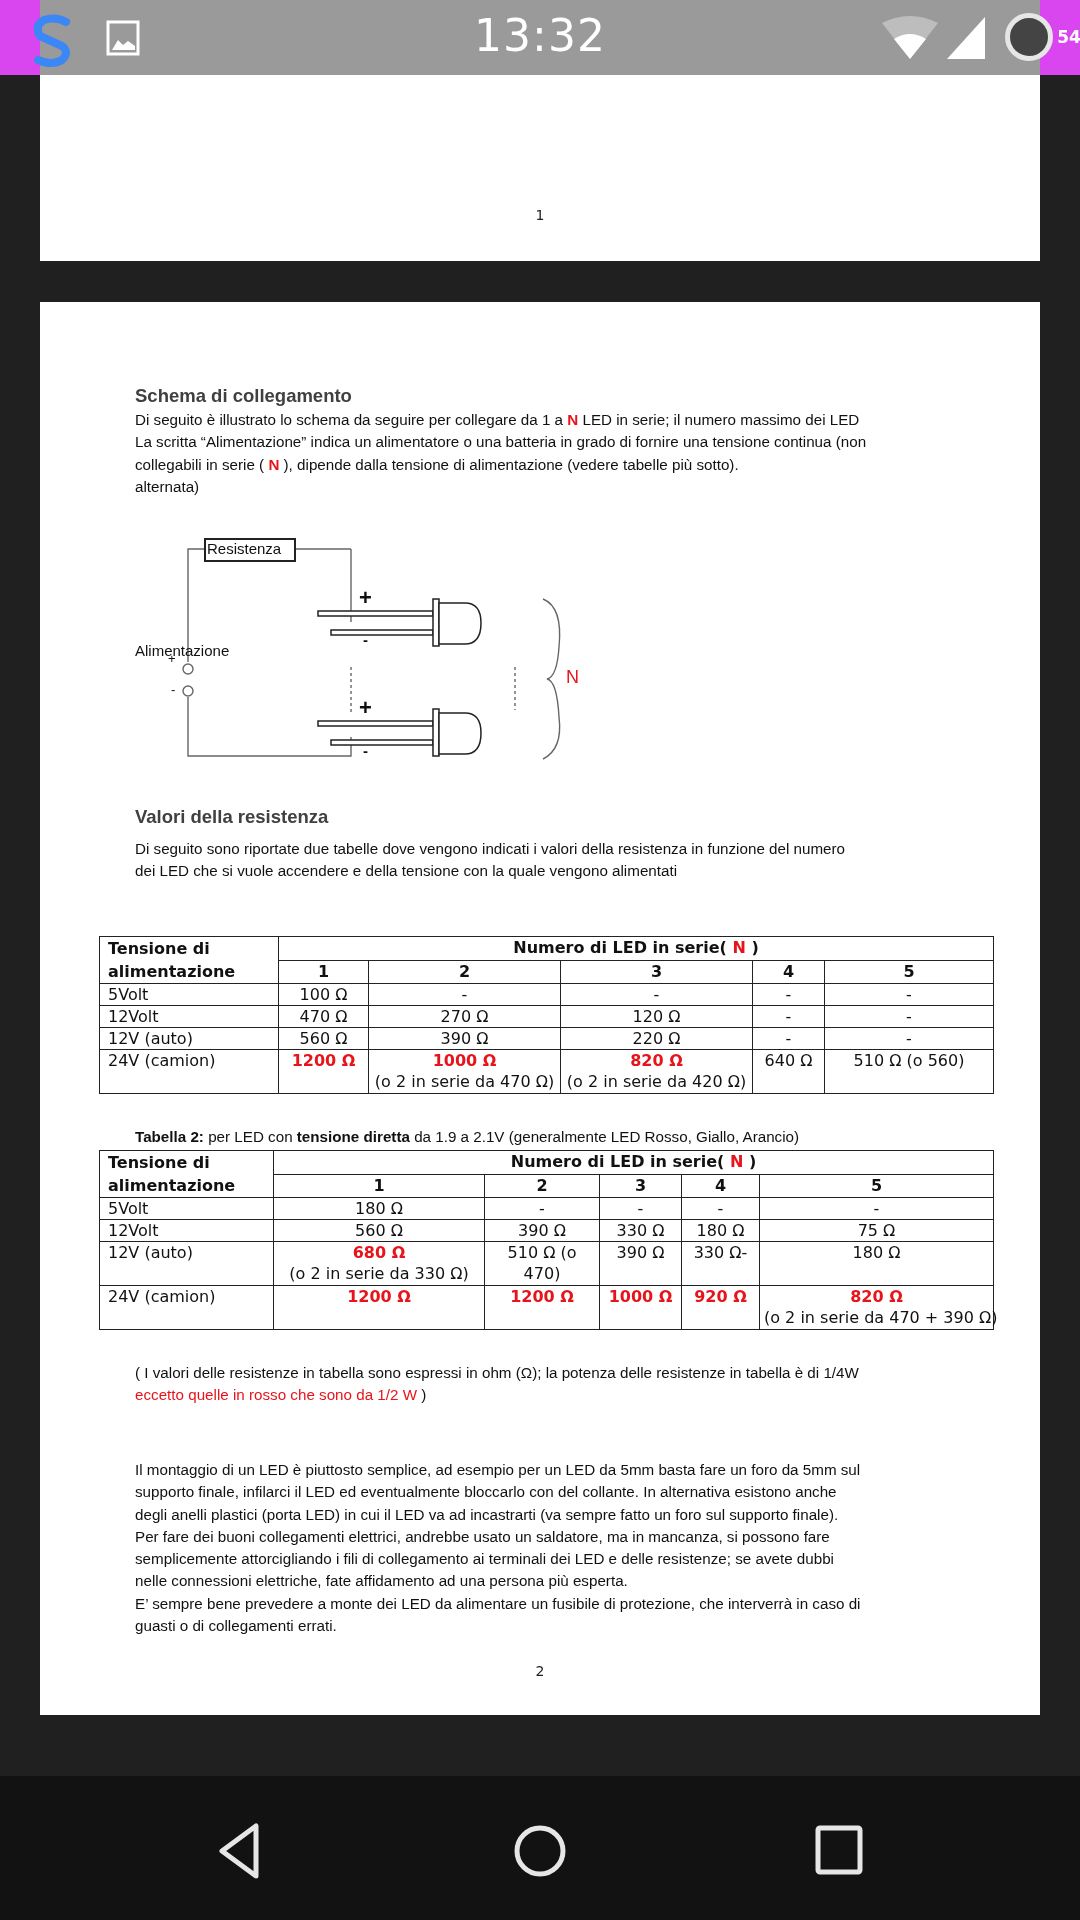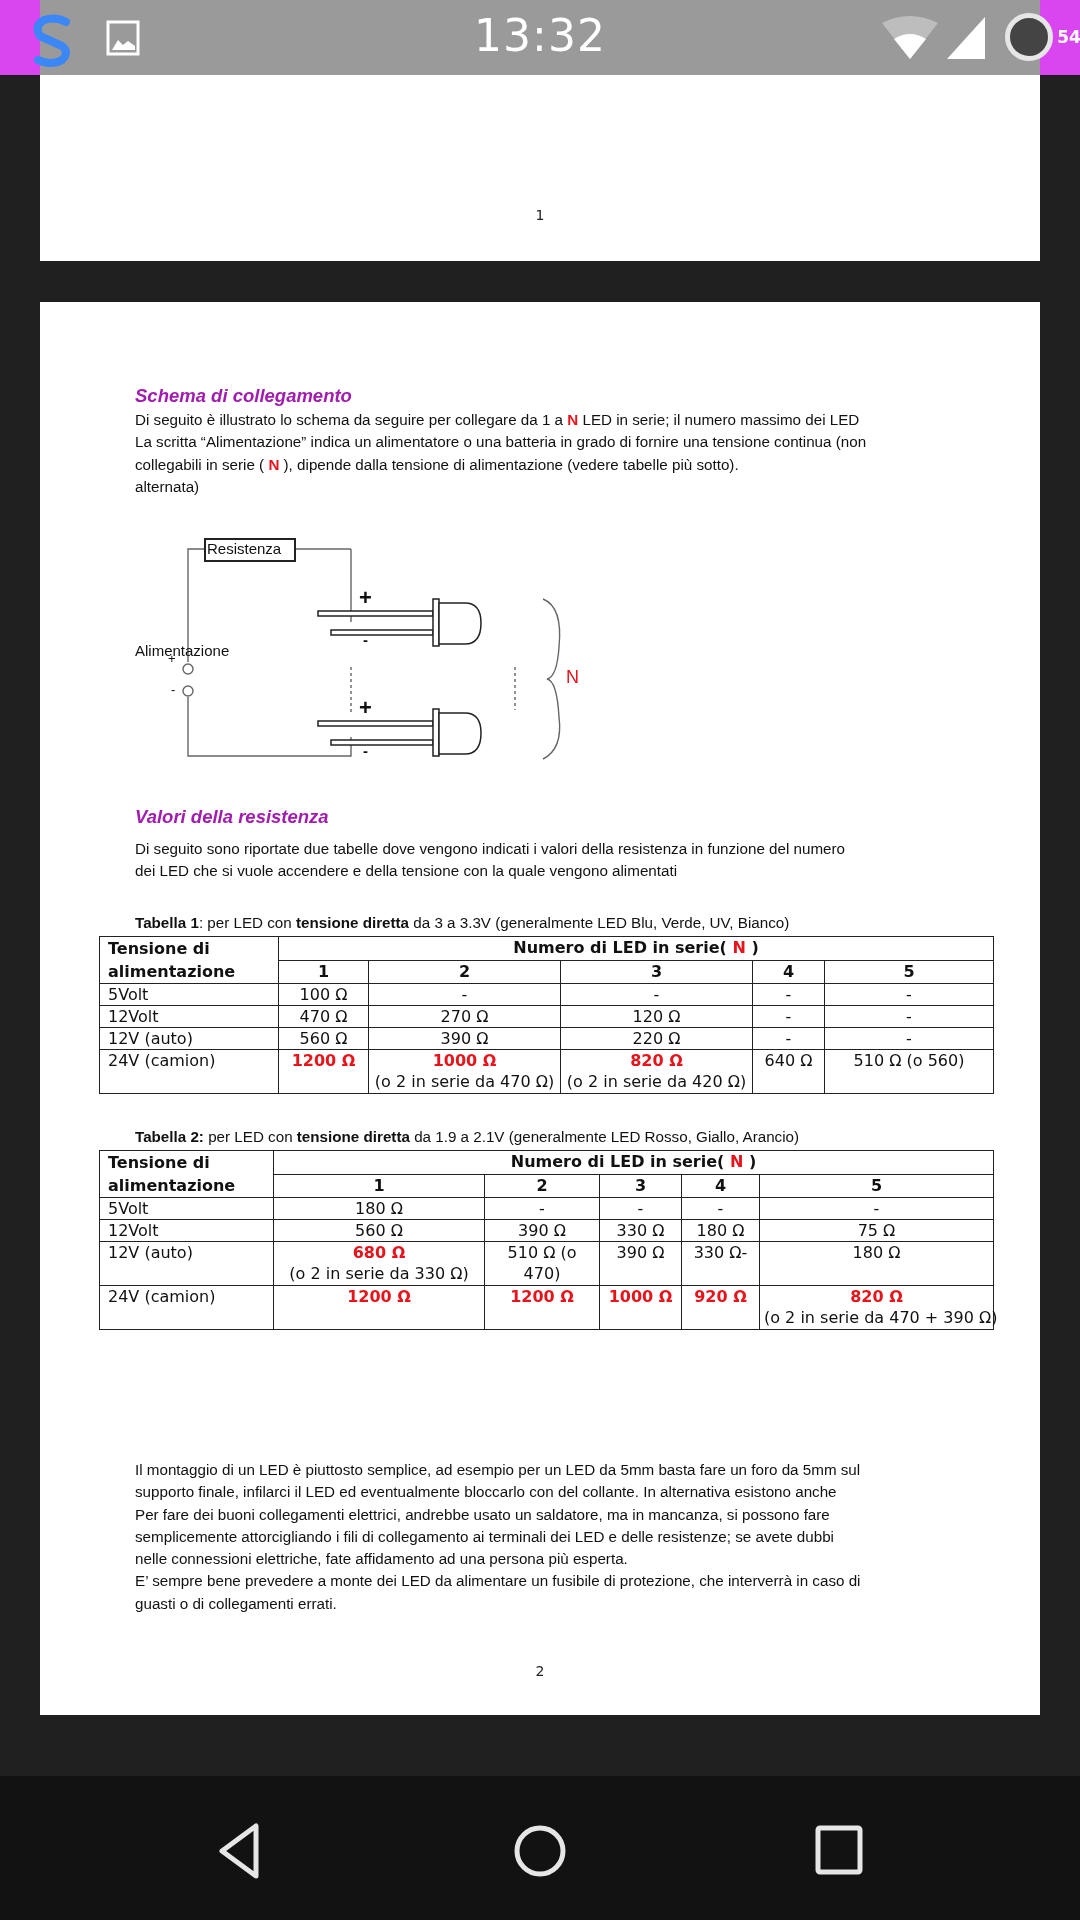--- a/index.html
+++ b/index.html
@@ -24,21 +24,21 @@
   .page {
     position:absolute; left:40px; width:1000px; background:#fff;
   }
   .page1 { top:75px; height:186px; }
   .page2 { top:302px; height:1413px; }
   .page-num {
     position:absolute; left:0; width:1000px; text-align:center;
     font-family:"DejaVu Sans", sans-serif; font-size:14px; color:#222;
   }
   .abs { position:absolute; }
-  .h2 { font-weight:bold; font-size:18.5px; color:#a21caf;font-style:italic; }
+  .h2 { font-weight:bold; font-size:18.5px; color:#404040; }
   .p { font-size:15.2px; color:#111; line-height:22.3px; }
   .red { color:#e8141b; }
   .bold { font-weight:bold; }
 
   table.t {
     position:absolute; border-collapse:collapse;
     font-family:"DejaVu Sans", sans-serif; font-size:16px; color:#111;
     table-layout:fixed;
   }
   table.t td {
@@ -133,23 +133,20 @@
     <div class="abs" style="left:228px;top:215px;font-size:15px;font-weight:bold;color:#111">-</div>
     <div class="abs red" style="left:431px;top:140px;font-size:18px">N</div>
   </div>
 
   <div class="abs h2" style="left:95px;top:504px">Valori della resistenza</div>
   <div class="abs p" style="left:95px;top:536px;width:860px">
     <div>Di seguito sono riportate due tabelle dove vengono indicati i valori della resistenza in funzione del numero</div>
     <div>dei LED che si vuole accendere e della tensione con la quale vengono alimentati</div>
   </div>
 
-  <div class="abs caption" style="left:95px;top:612px">
-    <span class="bold">Tabella 1</span><span>: per LED con </span><span class="bold">tensione diretta</span><span> da 3 a 3.3V (generalmente LED Blu, Verde, UV, Bianco)</span>
-  </div>
 
   <table class="t" style="left:59px;top:634px;width:894px">
     <colgroup>
         <col style="width:179px">
         <col style="width:90px">
         <col style="width:192px">
         <col style="width:192px">
         <col style="width:72px">
         <col style="width:169px">
       </colgroup>
@@ -276,24 +273,29 @@
       <td class="rv">1000 Ω</td>
       <td class="rv">920 Ω</td>
       <td>
             <div class="red bold">820 Ω</div>
             <div>(o 2 in serie da 470 + 390 Ω)</div>
           </td>
     </tr>
   </tbody>
     </table>
 
+  <div class="abs p" style="left:95px;top:1060px;width:870px">
+    <div>( I valori delle resistenze in tabella sono espressi in ohm (Ω); la potenza delle resistenze in tabella è di 1/4W</div>
+    <div><span class="red">eccetto quelle in rosso che sono da 1/2 W</span><span> )</span></div>
+  </div>
 
   <div class="abs p" style="left:95px;top:1157px;width:870px">
     <div>Il montaggio di un LED è piuttosto semplice, ad esempio per un LED da 5mm basta fare un foro da 5mm sul</div>
     <div>supporto finale, infilarci il LED ed eventualmente bloccarlo con del collante. In alternativa esistono anche</div>
+    <div>degli anelli plastici (porta LED) in cui il LED va ad incastrarti (va sempre fatto un foro sul supporto finale).</div>
     <div>Per fare dei buoni collegamenti elettrici, andrebbe usato un saldatore, ma in mancanza, si possono fare</div>
     <div>semplicemente attorcigliando i fili di collegamento ai terminali dei LED e delle resistenze; se avete dubbi</div>
     <div>nelle connessioni elettriche, fate affidamento ad una persona più esperta.</div>
     <div>E’ sempre bene prevedere a monte dei LED da alimentare un fusibile di protezione, che interverrà in caso di</div>
     <div>guasti o di collegamenti errati.</div>
   </div>
 
   <div class="page-num" style="top:1361px">2</div>
 </div>
 

